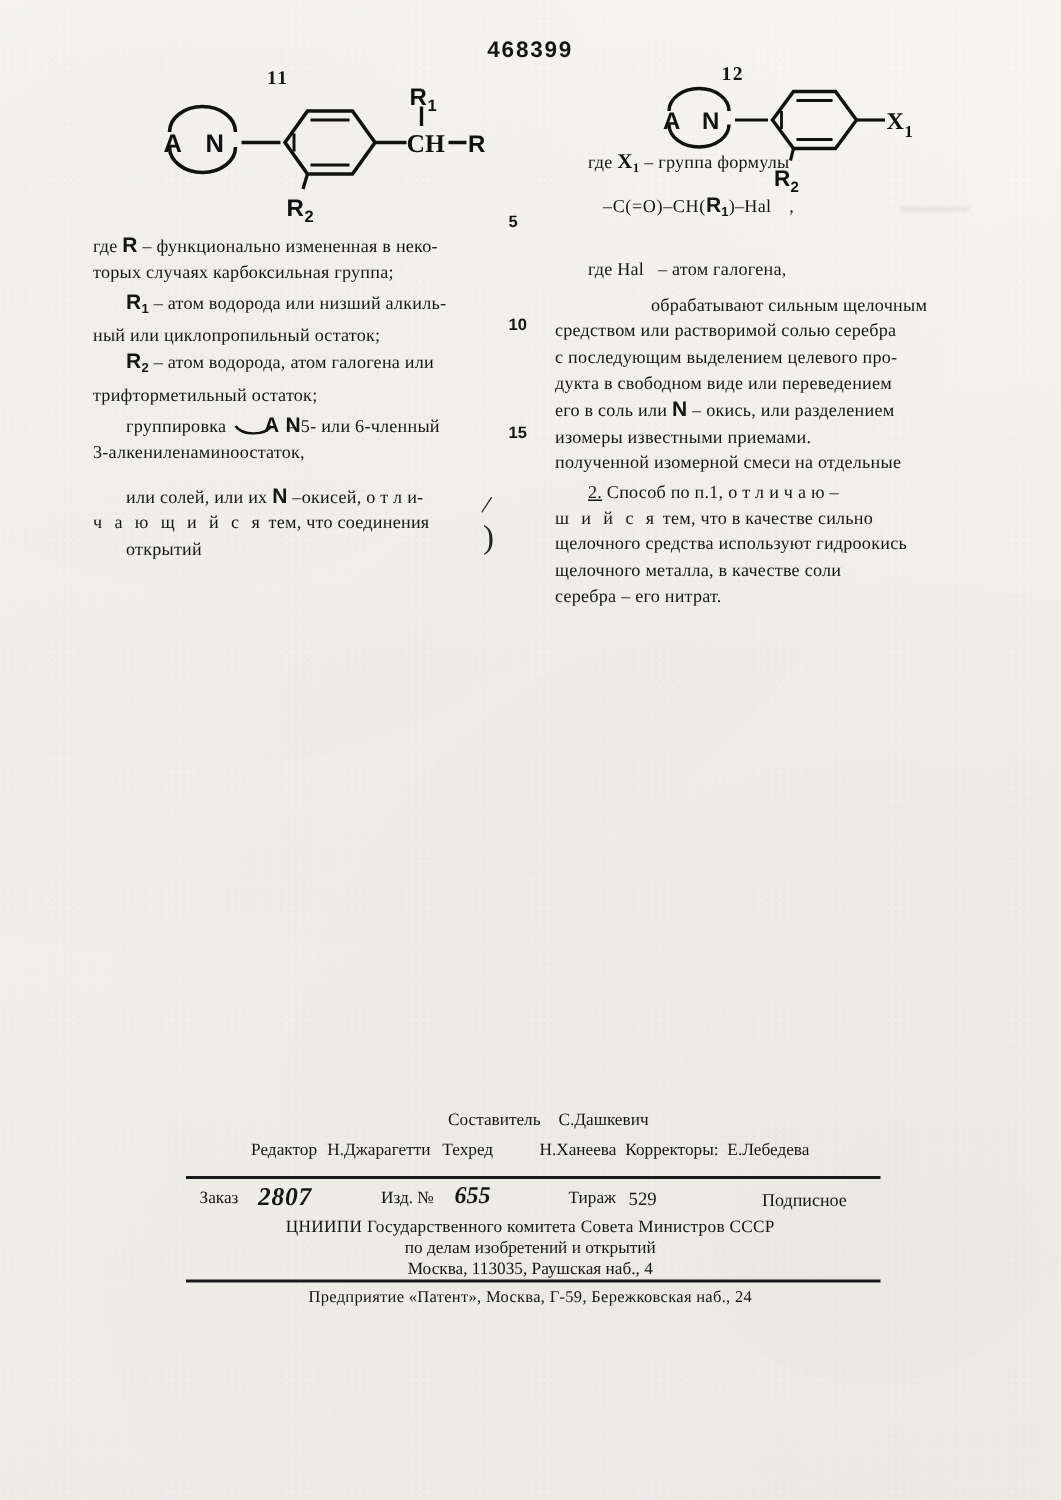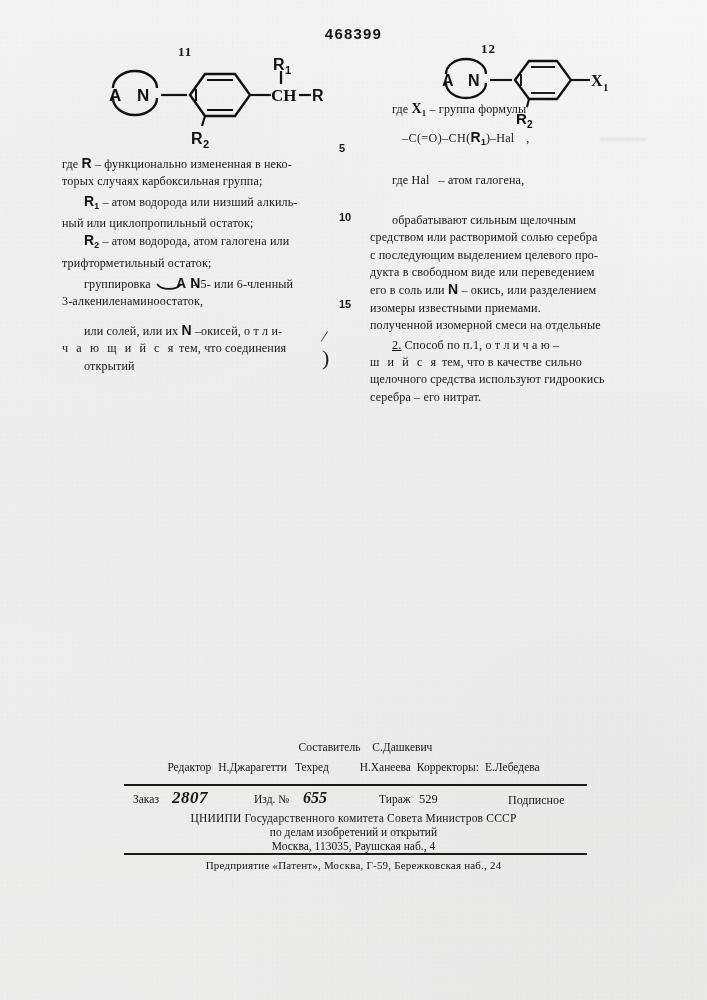--- a/index.html
+++ b/index.html
@@ -134,21 +134,21 @@
       <text x="84" y="70" font-family="Liberation Sans, sans-serif" font-size="15" font-weight="700" fill="#111">R</text>
       <text x="95" y="74" font-family="Liberation Sans, sans-serif" font-size="10" font-weight="700" fill="#111">2</text>
       <line x1="139" y1="26" x2="158" y2="26" stroke="#111" stroke-width="2.1"></line>
       <text x="159" y="32" font-family="Liberation Serif, serif" font-size="16" font-weight="700" fill="#111">X</text>
       <text x="171" y="37" font-family="Liberation Serif, serif" font-size="11" font-weight="700" fill="#111">1</text>
     </svg>
   </div>
 
   <div class="gutter" style="top:142px;">5</div>
   <div class="gutter" style="top:211px;">10</div>
-  <div class="gutter" style="top:298px;">15</div>
+  <div class="gutter" style="top:283px;">15</div>
 
   <div class="col left" style="top:155px;">
     <div class="tx">
       <span>где</span>
       <span class="bold-at" style="font-size:14px;">R</span>
       <span>– функционально измененная в неко-</span>
     </div>
     <div class="tx">торых случаях карбоксильная группа;</div>
 
     <div class="tx ind" style="margin-top:2px;">
@@ -200,41 +200,42 @@
 
     <div class="tx" style="margin-top:7px;text-indent:32px;">
       <span style="letter-spacing:.4px;">–C(=O)–CH(</span><span class="bold-at" style="font-size:14px;">R</span><span class="sub bold-at">1</span><span>)–Hal</span><span style="margin-left:12px;">,</span>
     </div>
 
     <div class="tx ind" style="margin-top:21px;">
       <span>где Hal</span>
       <span style="margin-left:6px;">– атом галогена,</span>
     </div>
 
-    <div class="tx ind" style="margin-top:22px;">обрабатывают сильным щелочным</div>
+    <div class="tx ind" style="margin-top:6px;text-align:center;">обрабатывают сильным щелочным</div>
     <div class="tx">средством или растворимой солью серебра</div>
     <div class="tx">с последующим выделением целевого про-</div>
     <div class="tx">дукта в свободном виде или переведением</div>
     <div class="tx">
       <span>его в соль или</span>
       <span class="bold-at" style="font-size:14px;">N</span>
       <span>– окись, или разделением</span>
     </div>
     <div class="tx">изомеры известными приемами.</div>
     <div class="tx">полученной изомерной смеси на отдельные</div>
 
     <div class="tx ind" style="margin-top:2px;">
       <span style="text-decoration:underline;">2.</span>
       <span>Способ по п.1, о т л и ч а ю –</span>
     </div>
     <div class="tx">
       <span class="sp">ш и й с я</span>
       <span>тем, что в качестве сильно</span>
     </div>
     <div class="tx">щелочного средства используют гидроокись</div>
+    <div class="tx">щелочного металла, в качестве соли</div>
     <div class="tx">серебра – его нитрат.</div>
   </div>
 
   <div class="footer" style="top:741px;">
     <div class="f-line" style="font-size:11.5px;padding-left:24px;">
       <span>Составитель</span>
       <span style="margin-left:9px;">С.Дашкевич</span>
     </div>
   </div>
 

